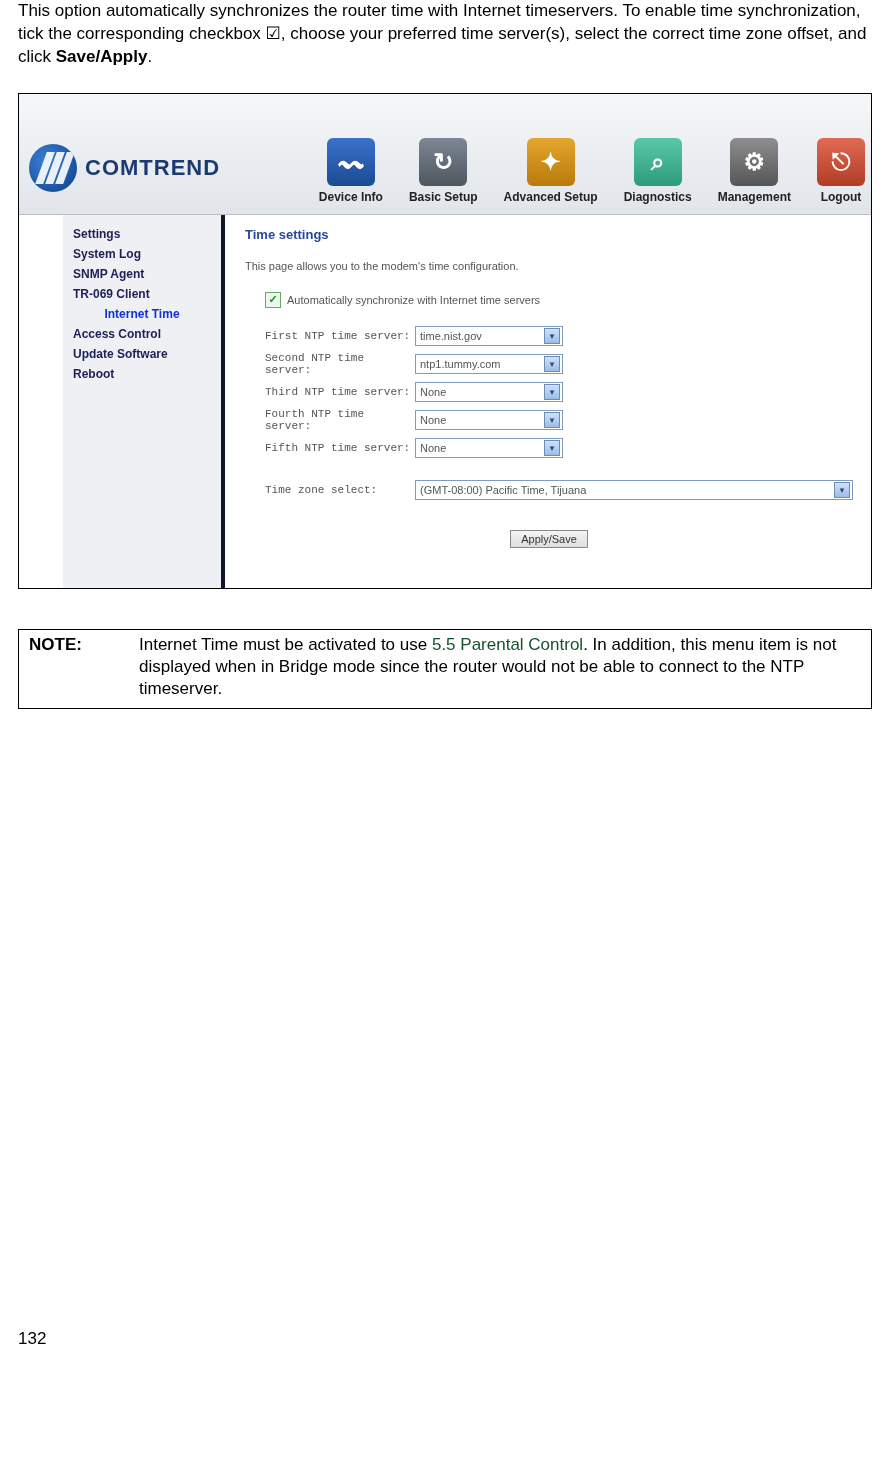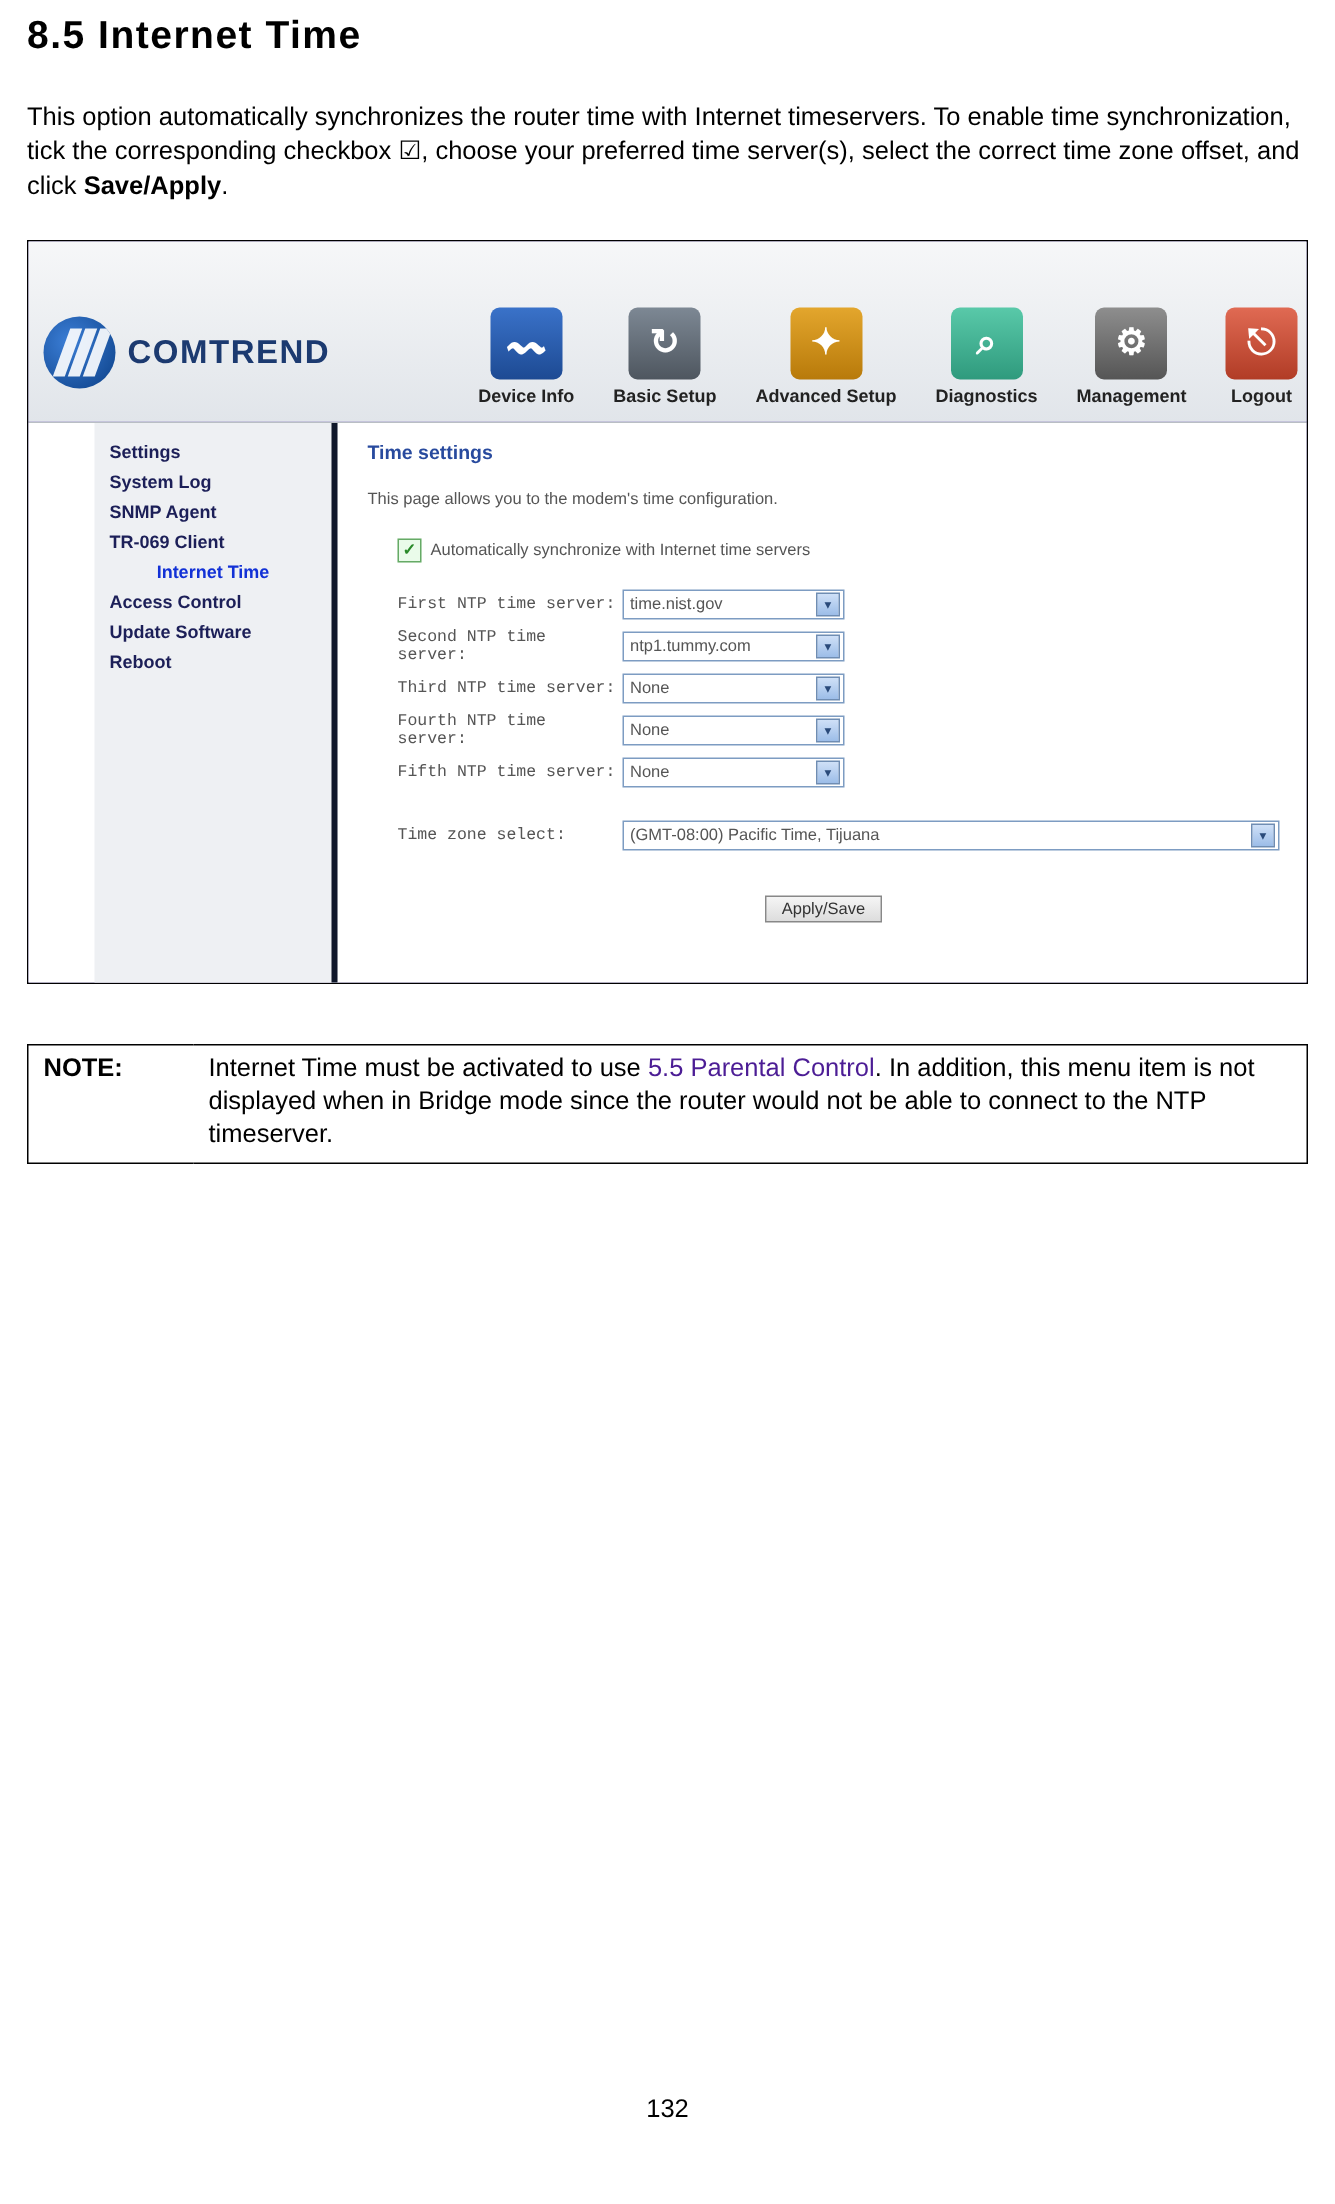--- a/index.html
+++ b/index.html
@@ -170,36 +170,35 @@
     width: 100%;
     border:1px solid #000;
     font-size:17px;
   }
   table.notebox td {
     padding: 4px 10px 8px 10px;
     vertical-align: top;
     line-height:1.3;
   }
   table.notebox td.lab { font-weight:bold; width:90px;}
-  .link { color:#4c1d95; }
+  .link { color:#14532d; }
 
   
   .pageno {
-    text-align:center;
+    text-align:left;
     font-size:17px;
     margin-top: 620px;
     padding-bottom:10px;
   }
 </style>
 </head>
 <body>
 
 <div class="page">
 
-  <h2 class="section-title">8.5 Internet Time</h2>
 
   <p class="intro">
     <span>This option automatically synchronizes the router time with Internet timeservers. To enable time synchronization, tick the corresponding checkbox </span><span class="checkbox-glyph">☑</span><span>, choose your preferred time server(s), select the correct time zone offset, and click </span><span class="bold">Save/Apply</span><span>.</span>
   </p>
 
   <div class="shot">
     <div class="topbar">
       <div class="logo-wrap">
         <div class="logo-img"></div>
         <div class="logo-text">COMTREND</div>

